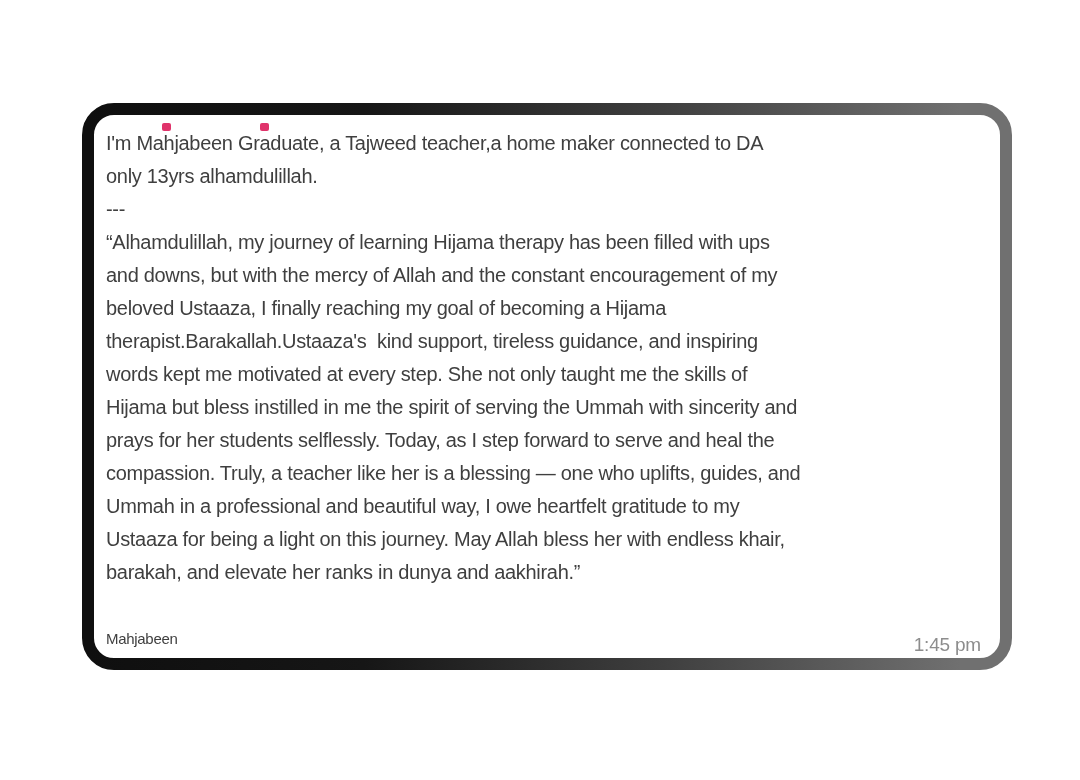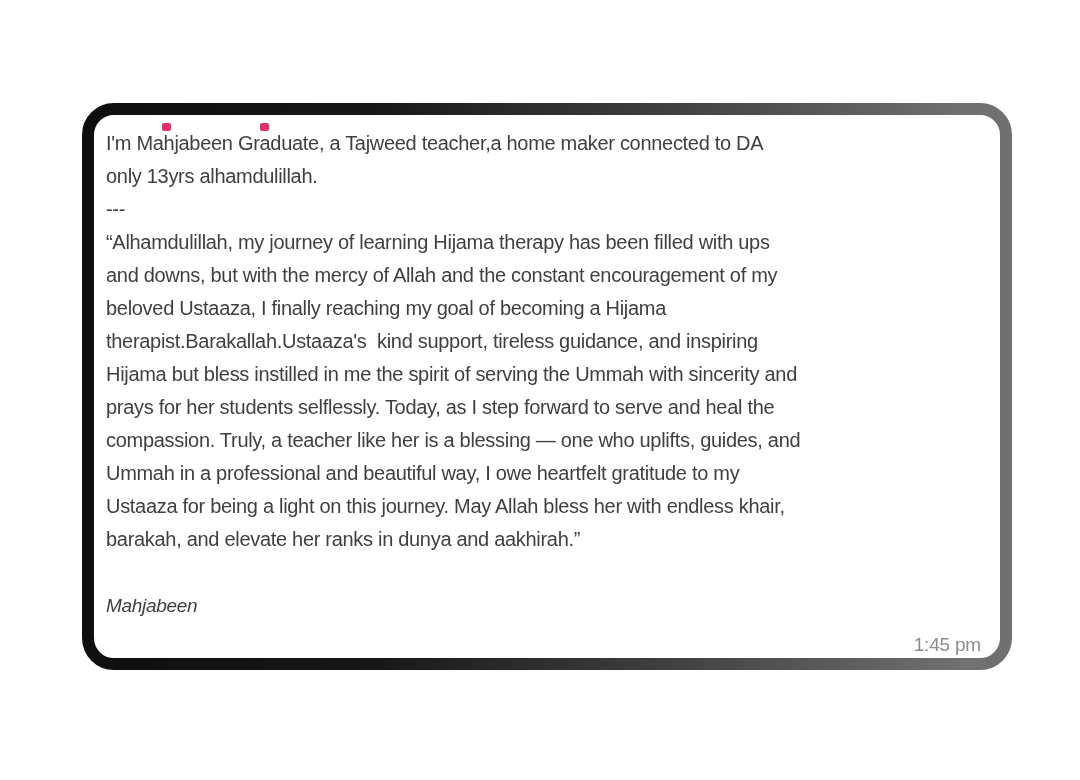--- a/index.html
+++ b/index.html
@@ -34,25 +34,24 @@
   }
   .msg-block .line {
     white-space: pre;
     font-size: 20px;
     line-height: 33px;
     color: #3f3f3f;
     letter-spacing: -0.3px;
   }
   .signature {
     margin-top: 33px;
-    font-size: 19px;
+    font-size: 15px;
     line-height: 33px;
     color: #3f3f3f;
     letter-spacing: -0.3px;
-    font-style: italic;
   }
   .timestamp {
     position: absolute;
     right: 19px;
     bottom: 4px;
     font-size: 19px;
     line-height: 19px;
     color: #8d8d8d;
     letter-spacing: -0.2px;
     z-index: 1;
@@ -90,20 +89,21 @@
     <div class="msg-block">
         <div class="line">I'm Mahjabeen Graduate, a Tajweed teacher,a home maker connected to DA</div>
         <div class="line">only 13yrs alhamdulillah.</div>
         <div class="line">---</div>
       </div>
     <div class="msg-block">
         <div class="line">“Alhamdulillah, my journey of learning Hijama therapy has been filled with ups</div>
         <div class="line">and downs, but with the mercy of Allah and the constant encouragement of my</div>
         <div class="line">beloved Ustaaza, I finally reaching my goal of becoming a Hijama</div>
         <div class="line">therapist.Barakallah.Ustaaza's  kind support, tireless guidance, and inspiring</div>
+        <div class="line">words kept me motivated at every step. She not only taught me the skills of</div>
         <div class="line">Hijama but bless instilled in me the spirit of serving the Ummah with sincerity and</div>
         <div class="line">prays for her students selflessly. Today, as I step forward to serve and heal the</div>
         <div class="line">compassion. Truly, a teacher like her is a blessing — one who uplifts, guides, and</div>
         <div class="line">Ummah in a professional and beautiful way, I owe heartfelt gratitude to my</div>
         <div class="line">Ustaaza for being a light on this journey. May Allah bless her with endless khair,</div>
         <div class="line">barakah, and elevate her ranks in dunya and aakhirah.”</div>
       </div>
     <div class="signature">Mahjabeen</div>
     <span class="timestamp">1:45 pm</span>
   </div>

